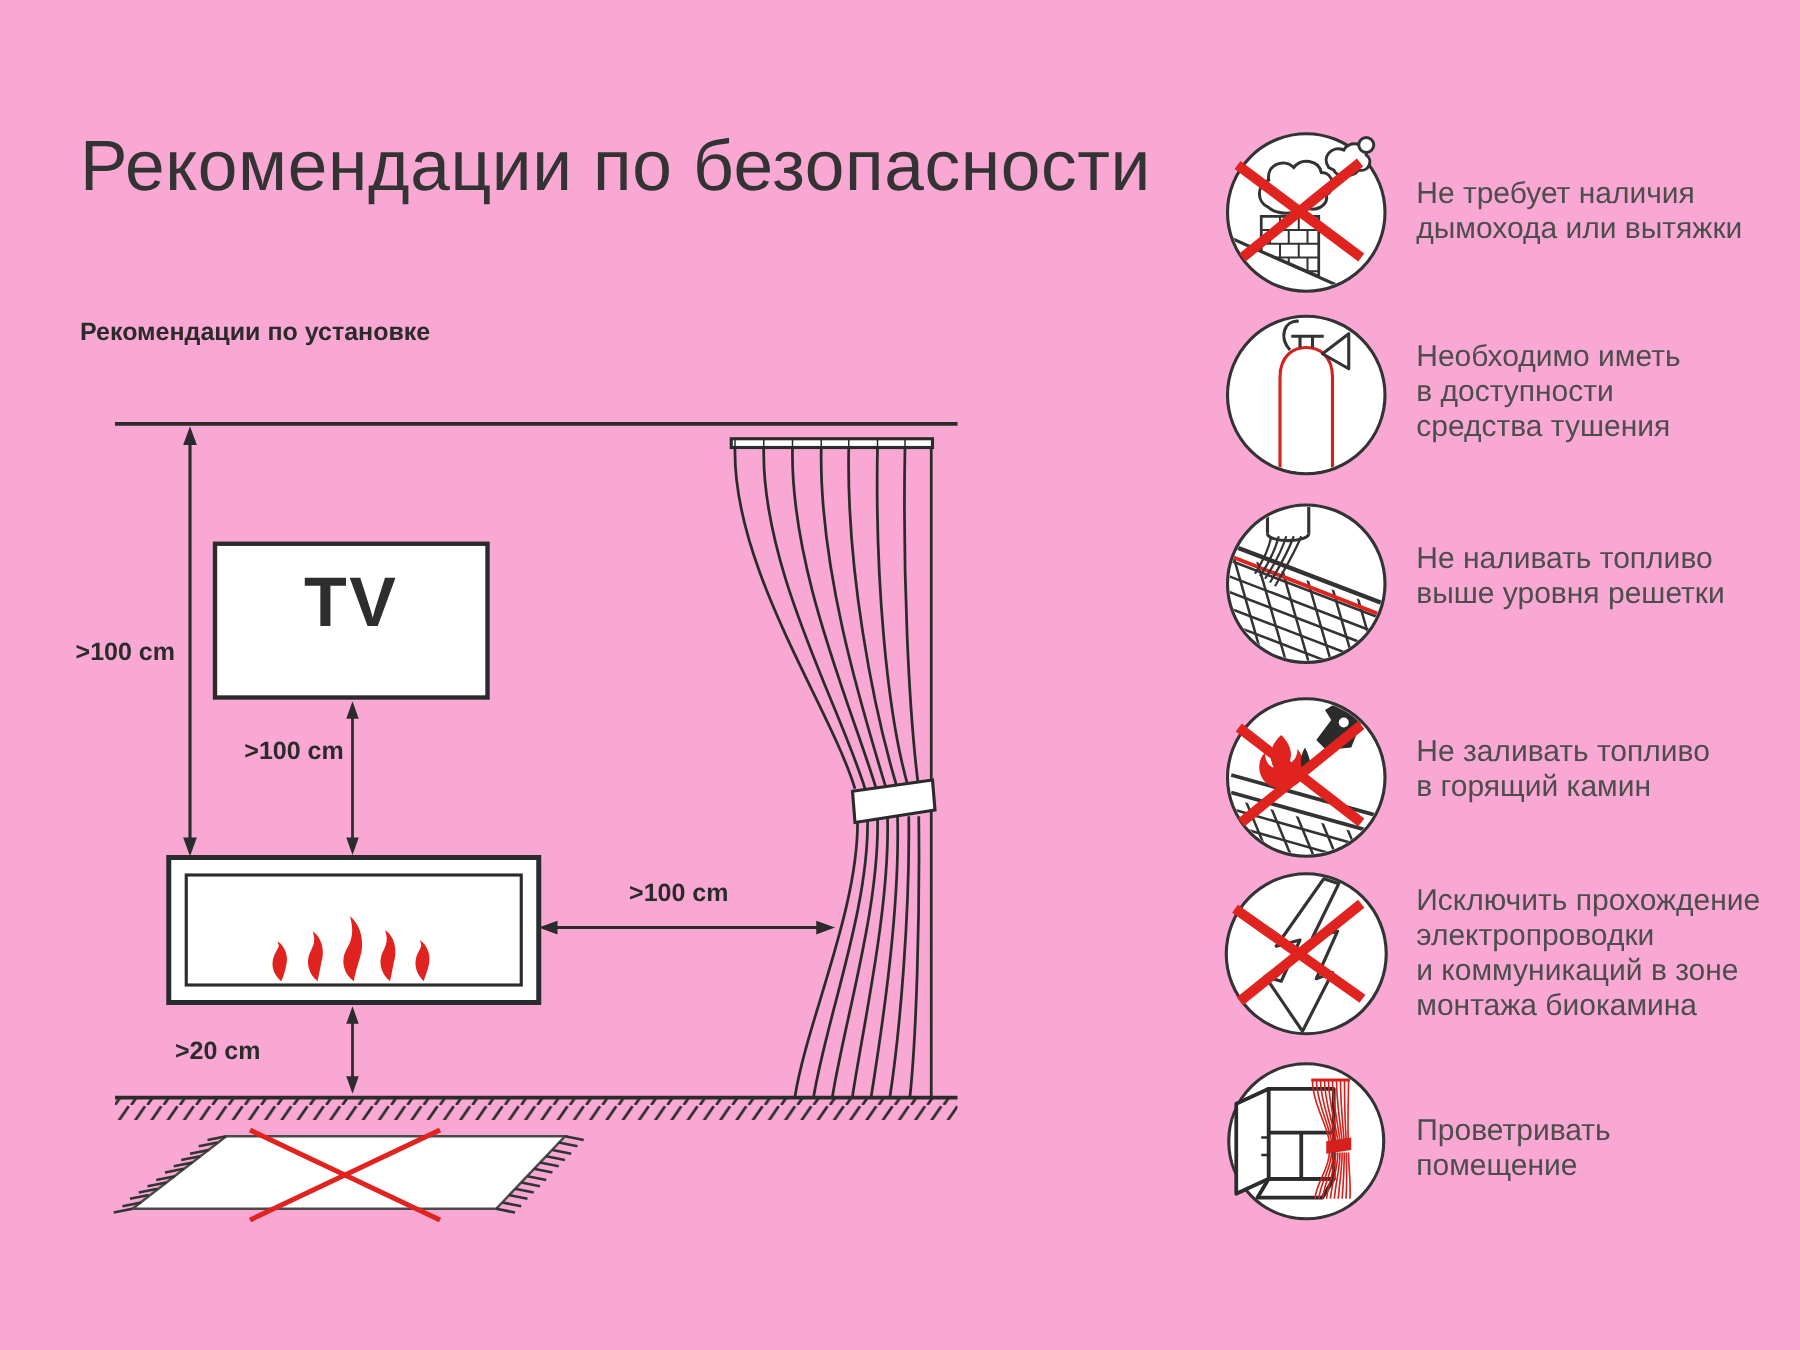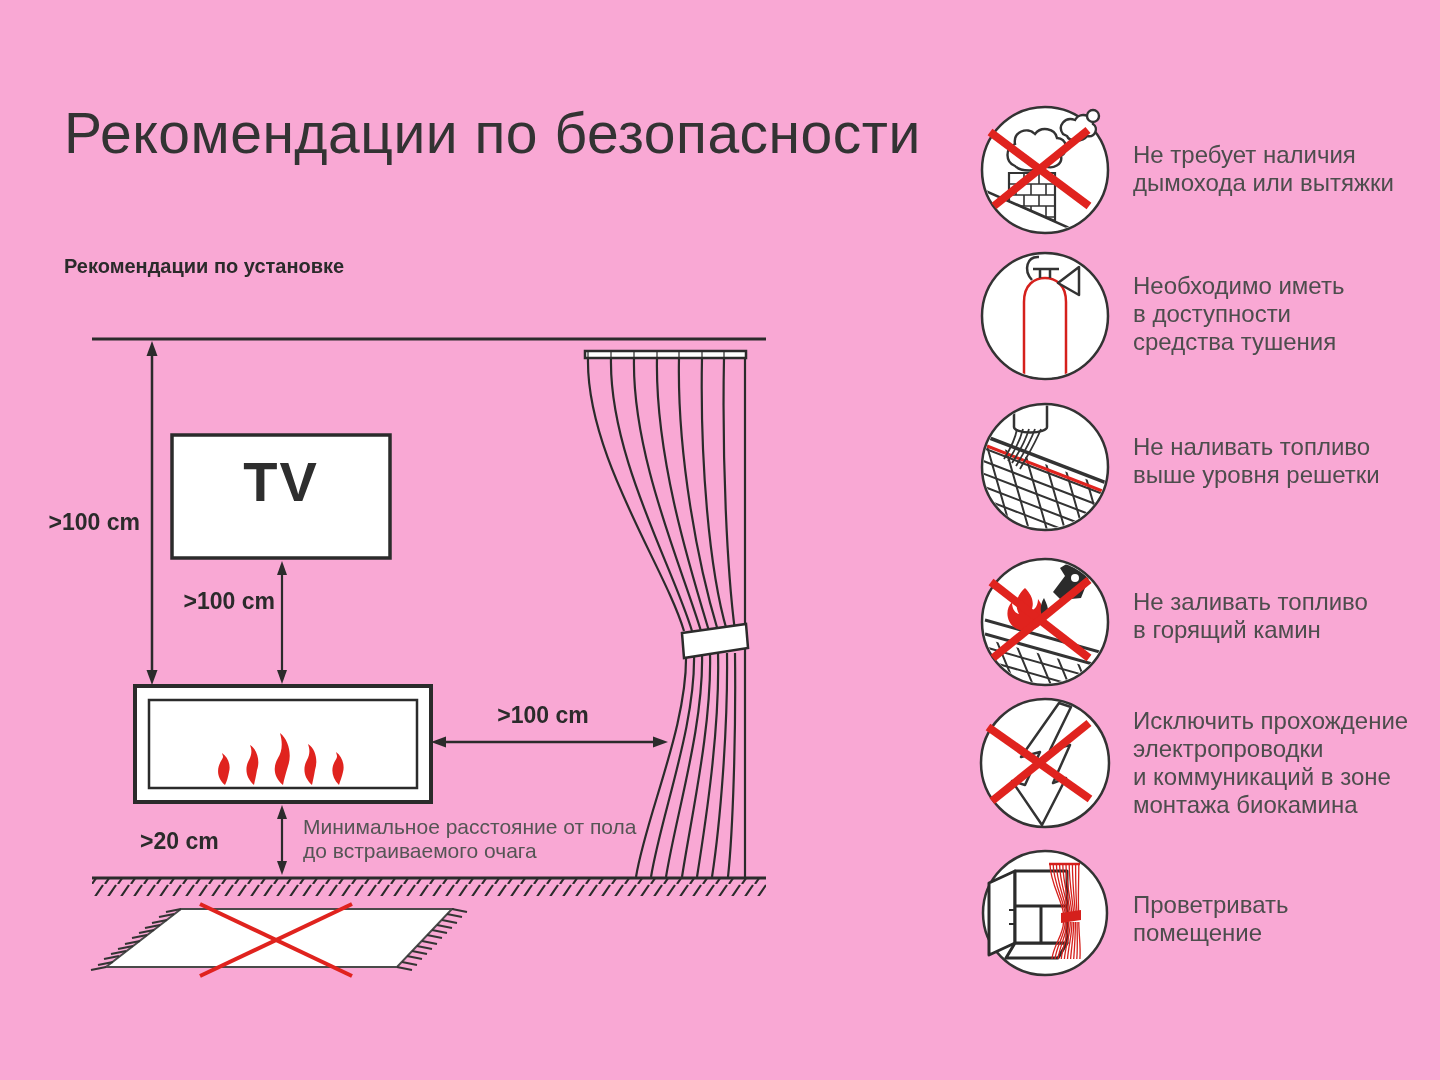--- a/index.html
+++ b/index.html
@@ -9,21 +9,21 @@
   }
   .abs{position:absolute;}
   .page-title{
     left:64px;top:100px;font-size:57px;font-weight:300;color:#333;
     letter-spacing:0.5px;white-space:nowrap;
   }
   .section-title{
     left:64px;top:255px;font-size:20px;font-weight:bold;color:#2b2b2b;white-space:nowrap;
   }
   .dim-label{
-    font-size:23px;font-weight:bold;color:#2b2b2b;line-height:26px;white-space:nowrap;
+    font-size:20px;font-weight:bold;color:#2b2b2b;line-height:26px;white-space:nowrap;
   }
   .note{
     font-size:21px;color:#555;line-height:24px;white-space:pre-line;
   }
   .tv-label{
     left:172px;top:435px;width:218px;height:93px;display:flex;align-items:center;justify-content:center;
     font-size:56px;font-weight:bold;color:#2e2e2e;letter-spacing:2px;
   }
   .safety-row-text{
     left:1133px;width:320px;font-size:24px;color:#4d4d4d;line-height:28px;white-space:pre-line;
@@ -118,22 +118,20 @@
         <line x1="352" y1="904" x2="200" y2="976"></line>
       </g>
     </g>
   </svg>
 
   <div class="abs tv-label">TV</div>
   <div class="abs dim-label" style="left:20px;top:509px;width:120px;text-align:right">&gt;100 cm</div>
   <div class="abs dim-label" style="left:140px;top:588px;width:135px;text-align:right">&gt;100 cm</div>
   <div class="abs dim-label" style="left:468px;top:702px;width:150px;text-align:center">&gt;100 cm</div>
   <div class="abs dim-label" style="left:140px;top:828px;width:128px;text-align:left">&gt;20 cm</div>
-  <div class="abs note" style="left:303px;top:815px;width:340px">Минимальное расстояние от пола
-до встраиваемого очага</div>
 
   <div class="abs icon-box" style="top:103px">
     <svg width="134" height="134" viewBox="-67 -67 134 134">
       <defs>
           <clipPath id="c1">
             <circle cx="0" cy="0" r="61.5"></circle>
           </clipPath>
         </defs>
       <circle cx="0" cy="0" r="63" fill="#fff" stroke="#333" stroke-width="2.5"></circle>
       <g clip-path="url(#c1)">

